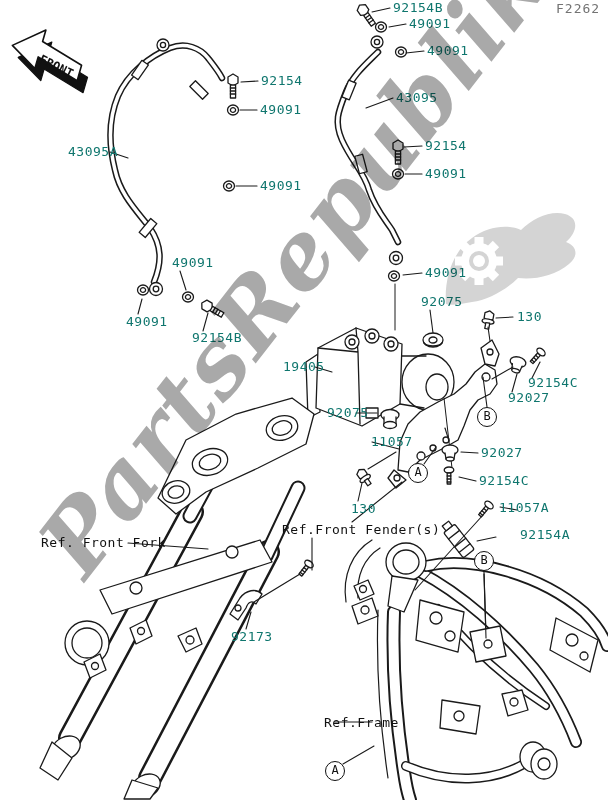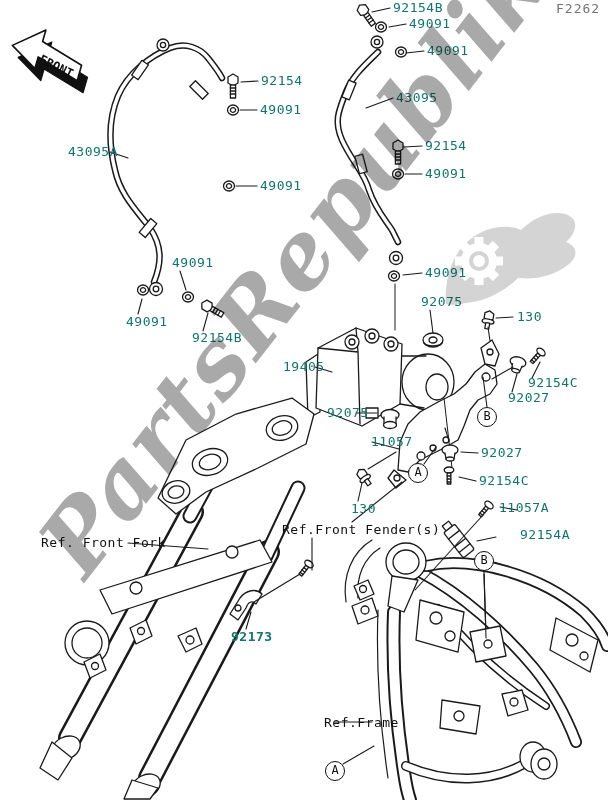--- a/index.html
+++ b/index.html
@@ -362,21 +362,21 @@
       <div class="plabel" style="left: 283px; top: 359px;">19405</div>
       <div class="plabel" style="left: 528px; top: 375px;">92154C</div>
       <div class="plabel" style="left: 508px; top: 390px;">92027</div>
       <div class="plabel" style="left: 327px; top: 405px;">92075</div>
       <div class="plabel" style="left: 341px; top: 434px; margin-left: 30px;">11057</div>
       <div class="plabel" style="left: 481px; top: 445px;">92027</div>
       <div class="plabel" style="left: 479px; top: 473px;">92154C</div>
       <div class="plabel" style="left: 351px; top: 501px;">130</div>
       <div class="plabel" style="left: 520px; top: 503px; margin-top: 24px;">92154A</div>
       <div class="plabel" style="left: 499px; top: 500px;">11057A</div>
-      <div class="plabel" style="left: 231px; top: 629px; font-weight: bold;">92173</div>
+      <div class="plabel" style="left: 231px; top: 629px;">92173</div>
       <div class="reflabel" style="left: 13px; top: 535px;">Ref. Front Fork</div>
       <div class="reflabel" style="left: 254px; top: 522px;">Ref.Front Fender(s)</div>
       <div class="reflabel" style="left: 296px; top: 715px;">Ref.Frame</div>
       <div class="callout" style="left: 477px; top: 407px;">B</div>
       <div class="callout" style="left: 408px; top: 463px;">A</div>
       <div class="callout" style="left: 474px; top: 551px;">B</div>
       <div class="callout" style="left: 325px; top: 761px;">A</div>
     </div>
 
   <div id="wm-layer">

